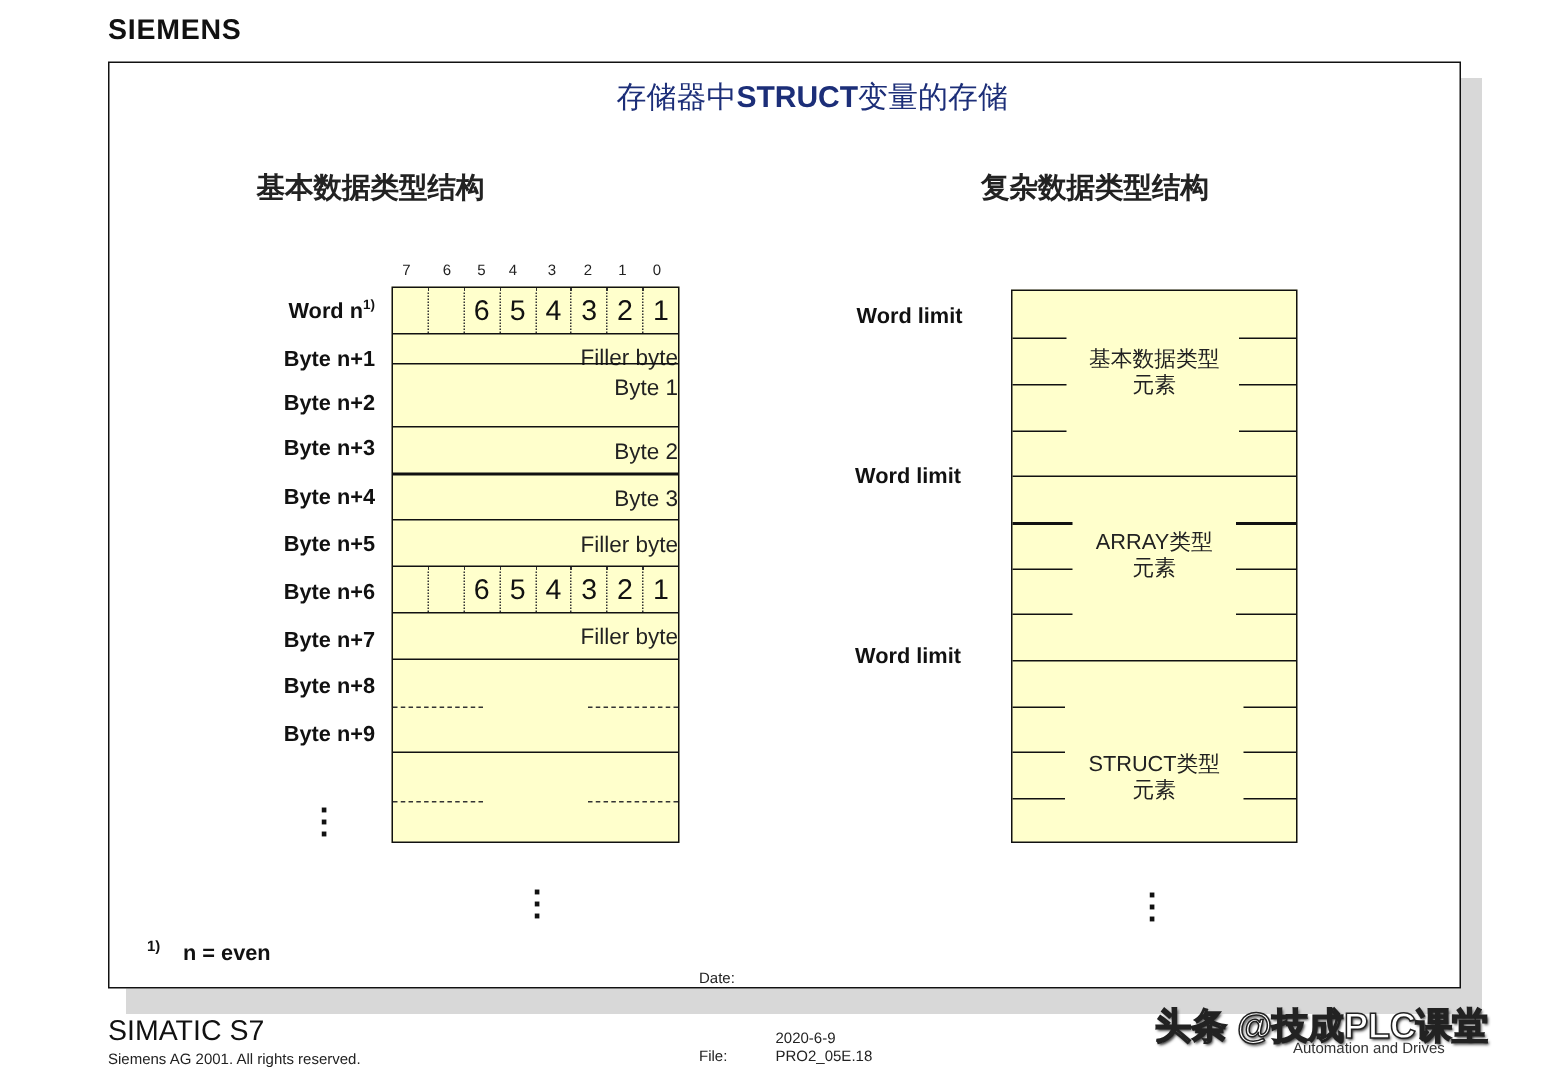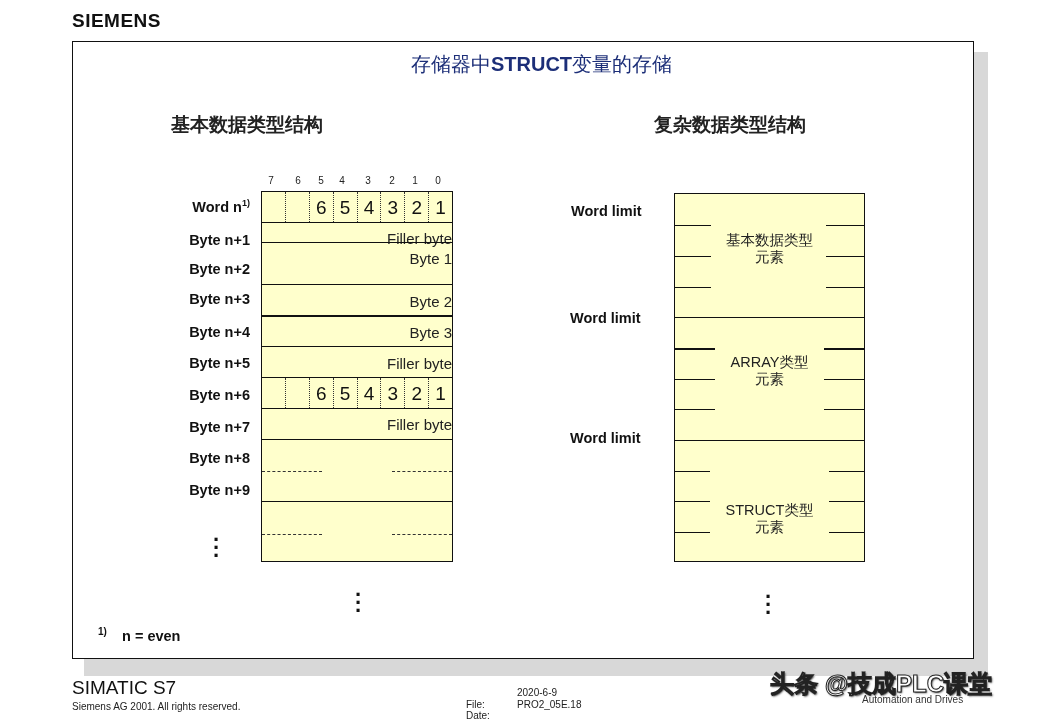--- a/index.html
+++ b/index.html
@@ -135,18 +135,18 @@
     <div class="tick" style="right:0;width:35px;top:338px;"></div>
   <div class="elabel" style="top:282px;margin-top:26px;"><span>STRUCT类型</span><br><span>元素</span></div>
 </div>
 <div class="abs vdots" style="left:765px;top:593px;">·<br>·<br>·</div>
 
 <div class="abs" style="left:98px;top:626px;font-size:10px;font-weight:bold;">1)</div>
 <div class="abs" style="left:122px;top:628px;font-size:14.5px;font-weight:bold;">n = even</div>
 
 <div class="abs foot1">SIMATIC S7</div>
 <div class="abs foot2">Siemens AG 2001. All rights reserved.</div>
-<div class="abs meta" style="left:466px;top:710px;">Date:</div>
+<div class="abs meta" style="left:466px;top:647px;">Date:</div>
 <div class="abs meta" style="left:517px;top:687px;">2020-6-9</div>
 <div class="abs meta" style="left:466px;top:699px;">File:</div>
 <div class="abs meta" style="left:517px;top:699px;">PRO2_05E.18</div>
 <div class="abs ad">Automation and Drives</div>
 <div class="abs wm">头条 @技成PLC课堂</div>
 
 </body></html>

